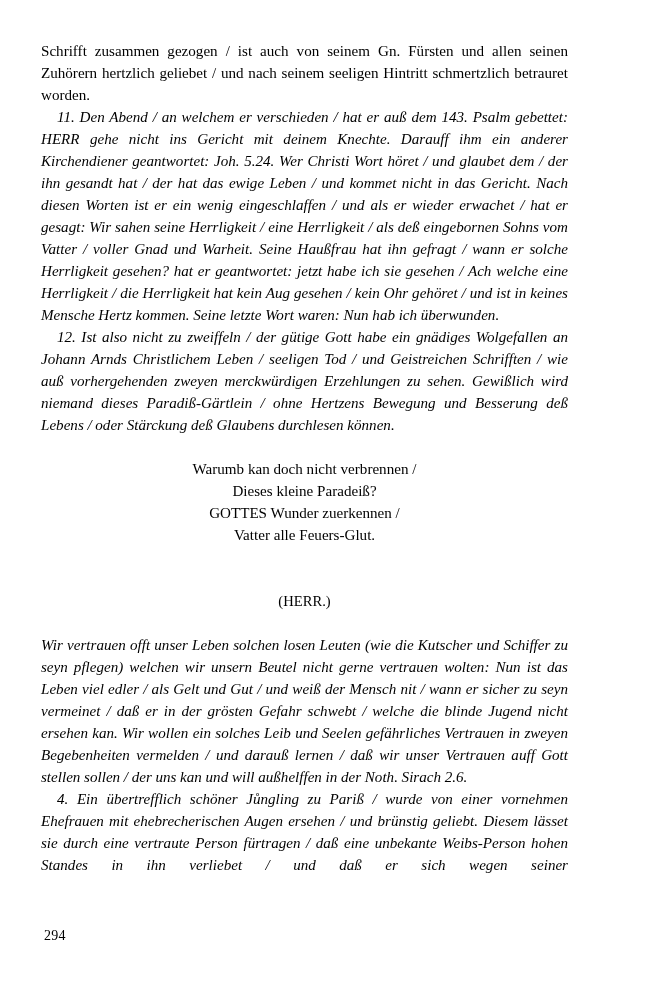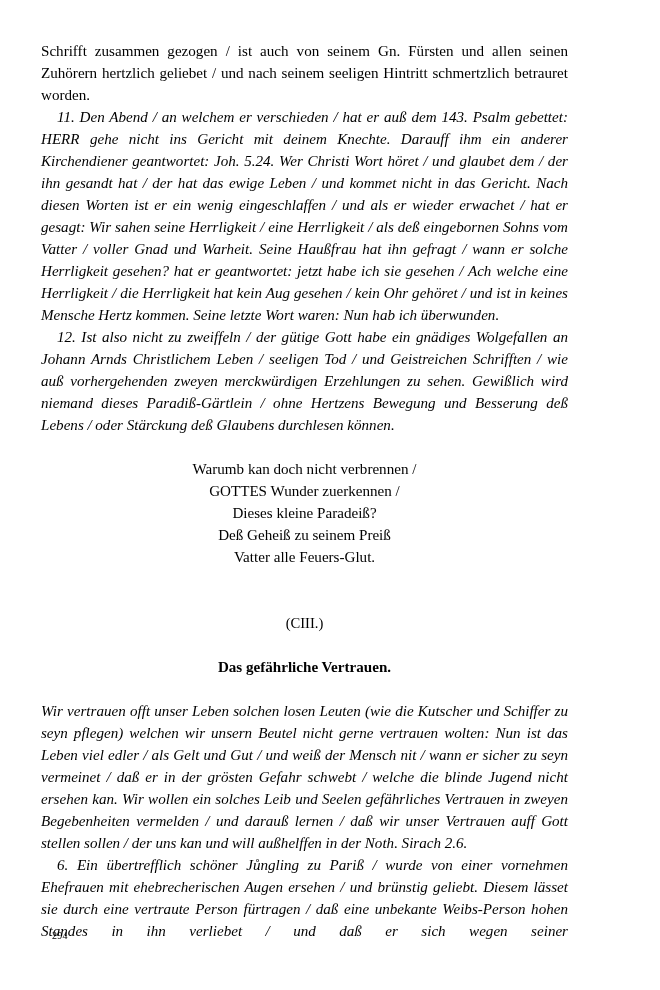--- a/index.html
+++ b/index.html
@@ -76,53 +76,51 @@
     font-weight: bold;
   }
   .after-title {
     margin-top: 22px;
     font-style: italic;
   }
 
   
   .folio {
     position: absolute;
-    left: 52px;
+    left: 44px;
     top: 930px;
-    font-size: 10px;
+    font-size: 14px;
     line-height: 12px;
     letter-spacing: 0.2px;
   }
 </style>
 </head>
 <body>
 
 <div class="page">
 
   <div class="text-column">
 
     <p class="para">Schrifft zusammen gezogen / ist auch von seinem Gn. Fürsten und allen seinen Zuhörern hertzlich geliebet / und nach seinem seeligen Hintritt schmertzlich betrauret worden.</p>
 
     <p class="para indent">11. Den Abend / an welchem er verschieden / hat er auß dem 143. Psalm gebettet: HERR gehe nicht ins Gericht mit deinem Knechte. Darauff ihm ein anderer Kirchendiener geantwortet: Joh. 5.24. Wer Christi Wort höret / und glaubet dem / der ihn gesandt hat / der hat das ewige Leben / und kommet nicht in das Gericht. Nach diesen Worten ist er ein wenig eingeschlaffen / und als er wieder erwachet / hat er gesagt: Wir sahen seine Herrligkeit / eine Herrligkeit / als deß eingebornen Sohns vom Vatter / voller Gnad und Warheit. Seine Haußfrau hat ihn gefragt / wann er solche Herrligkeit gesehen? hat er geantwortet: jetzt habe ich sie gesehen / Ach welche eine Herrligkeit / die Herrligkeit hat kein Aug gesehen / kein Ohr gehöret / und ist in keines Mensche Hertz kommen. Seine letzte Wort waren: Nun hab ich überwunden.</p>
 
     <p class="para indent">12. Ist also nicht zu zweiffeln / der gütige Gott habe ein gnädiges Wolgefallen an Johann Arnds Christlichem Leben / seeligen Tod / und Geistreichen Schrifften / wie auß vorhergehenden zweyen merckwürdigen Erzehlungen zu sehen. Gewißlich wird niemand dieses Paradiß-Gärtlein / ohne Hertzens Bewegung und Besserung deß Lebens / oder Stärckung deß Glaubens durchlesen können.</p>
 
     <div class="verse">
       <span class="verse-line">Warumb kan doch nicht verbrennen /</span>
+      <span class="verse-line">Dieses kleine Paradeiß?</span>
       <span class="verse-line">GOTTES Wunder zuerkennen /</span>
-      <span class="verse-line">Dieses kleine Paradeiß?</span>
-      <span class="verse-line">Deß Geheiß zu seinem Preiß</span>
       <span class="verse-line">Vatter alle Feuers-Glut.</span>
     </div>
 
-    <p class="chapter-number">(CIII.)</p>
+    <p class="chapter-number">(HERR.)</p>
 
-    <p class="chapter-title">Das gefährliche Vertrauen.</p>
 
     <p class="para after-title">Wir vertrauen offt unser Leben solchen losen Leuten (wie die Kutscher und Schiffer zu seyn pflegen) welchen wir unsern Beutel nicht gerne vertrauen wolten: Nun ist das Leben viel edler / als Gelt und Gut / und weiß der Mensch nit / wann er sicher zu seyn vermeinet / daß er in der grösten Gefahr schwebt / welche die blinde Jugend nicht ersehen kan. Wir wollen ein solches Leib und Seelen gefährliches Vertrauen in zweyen Begebenheiten vermelden / und darauß lernen / daß wir unser Vertrauen auff Gott stellen sollen / der uns kan und will außhelffen in der Noth. Sirach 2.6.</p>
 
-    <p class="para indent force-justify-last">6. Ein übertrefflich schöner Jůngling zu Pariß / wurde von einer vornehmen Ehefrauen mit ehebrecherischen Augen ersehen / und brünstig geliebt. Diesem lässet sie durch eine vertraute Person fürtragen / daß eine unbekante Weibs-Person hohen Standes in ihn verliebet / und daß er sich wegen seiner</p>
+    <p class="para indent force-justify-last">4. Ein übertrefflich schöner Jůngling zu Pariß / wurde von einer vornehmen Ehefrauen mit ehebrecherischen Augen ersehen / und brünstig geliebt. Diesem lässet sie durch eine vertraute Person fürtragen / daß eine unbekante Weibs-Person hohen Standes in ihn verliebet / und daß er sich wegen seiner</p>
 
   </div>
 
   <div class="folio">294</div>
 
 </div>
 
 </body></html>

